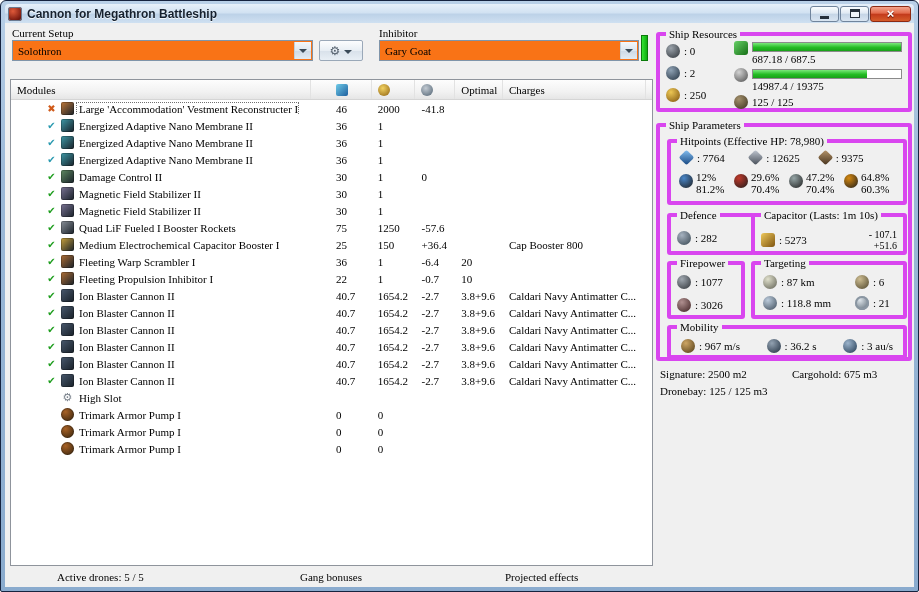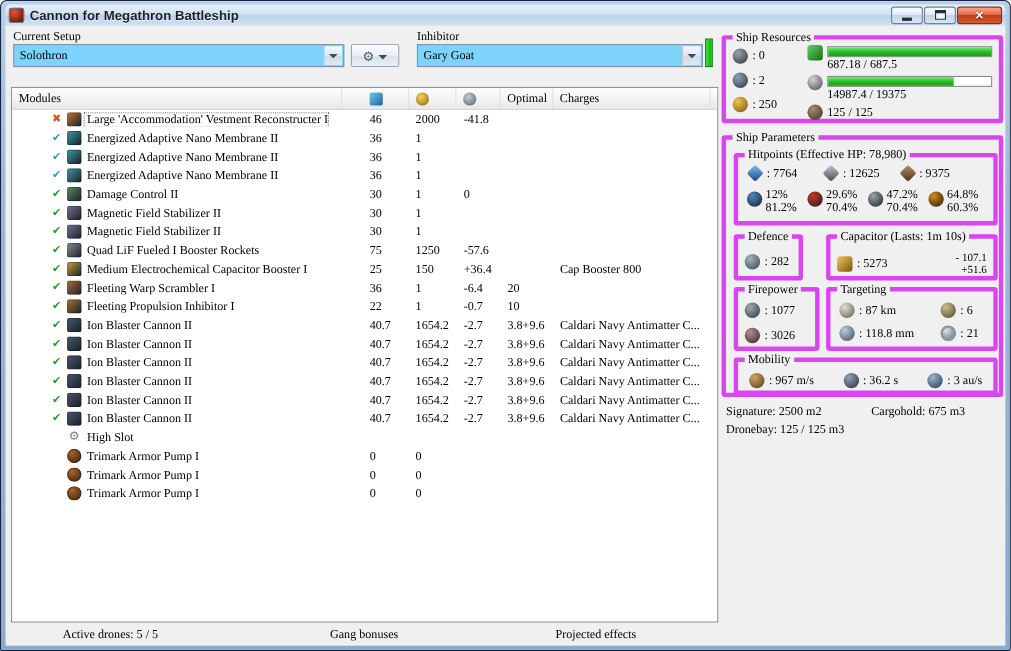--- a/index.html
+++ b/index.html
@@ -23,21 +23,21 @@
     background:linear-gradient(180deg,#fafcfe,#dfe9f3 45%,#c4d4e6 50%,#d9e5f1); cursor:default; }
   .wbtn.min i { display:block; width:9px; height:3px; background:#26303c; margin-top:7px; }
   .wbtn.max i { display:block; width:10px; height:9px; border:1px solid #26303c; border-top-width:3px; background:#eef4fa; }
   .wbtn.close { width:41px; color:#fff; font-size:13px; font-weight:bold; text-shadow:0 1px 1px #5a0d04;
     background:linear-gradient(180deg,#f3a58d,#e2694a 45%,#c2391b 50%,#d65c2a); border-color:#8d2a12; }
 
   .client { position:absolute; left:4px; right:4px; top:22px; bottom:4px; background:#f0f0f0;font-family:Liberation Serif, serif; }
   .client .lbl { position:absolute; white-space:nowrap; }
 
   
-  .combo { position:absolute; height:21px; background:#7dd3fc; border:1px solid #8095aa;
+  .combo { position:absolute; height:21px; background:#f97316; border:1px solid #8095aa;
     display:flex; align-items:center; padding-left:5px; }
   .combo .combo-val { white-space:nowrap; }
   .arrowbox { position:absolute; right:1px; top:1px; bottom:1px; width:17px;
     background:linear-gradient(180deg,#f4f8fb,#dde7f0 50%,#cdd9e6 51%,#e2ebf3);
     border-left:1px solid #c2cfdb; display:flex; align-items:center; justify-content:center; }
   .arrowbox::after { content:""; border:4px solid transparent; border-top:4px solid #3a4a58; margin-top:4px; }
   .toolbtn { position:absolute; width:44px; height:21px; border:1px solid #9aa8b8; border-radius:2px;
     background:linear-gradient(180deg,#fcfdfe,#e8eef4 50%,#d8e1ea 51%,#e8eff5);
     display:flex; align-items:center; justify-content:center; gap:4px; }
   .toolbtn .gear { color:#55616e; font-size:12px; line-height:1; }
@@ -556,21 +556,21 @@
             <div class="resist-cell">
               <span class="ric" style="background:radial-gradient(circle at 35% 30%,#d68910,#1c1c1c)"></span>
               <span class="rvals">
                 <span>64.8%</span>
                 <span>60.3%</span>
               </span>
             </div>
           </div>
       </div>
 
-      <div class="gbox" style="left:7px;top:86px;width:63px;height:42px">
+      <div class="gbox" style="left:7px;top:86px;width:88px;height:42px">
         <span class="glabel">Defence</span>
         <div class="statrow" style="position:absolute;left:6px;top:14px">
           <i class="ic defence"></i>
           <span>: 282</span>
         </div>
       </div>
 
       <div class="gbox" style="left:91px;top:86px;width:156px;height:42px">
         <span class="glabel">Capacitor (Lasts: 1m 10s)</span>
         <div class="statrow" style="position:absolute;left:6px;top:12px;right:4px">

